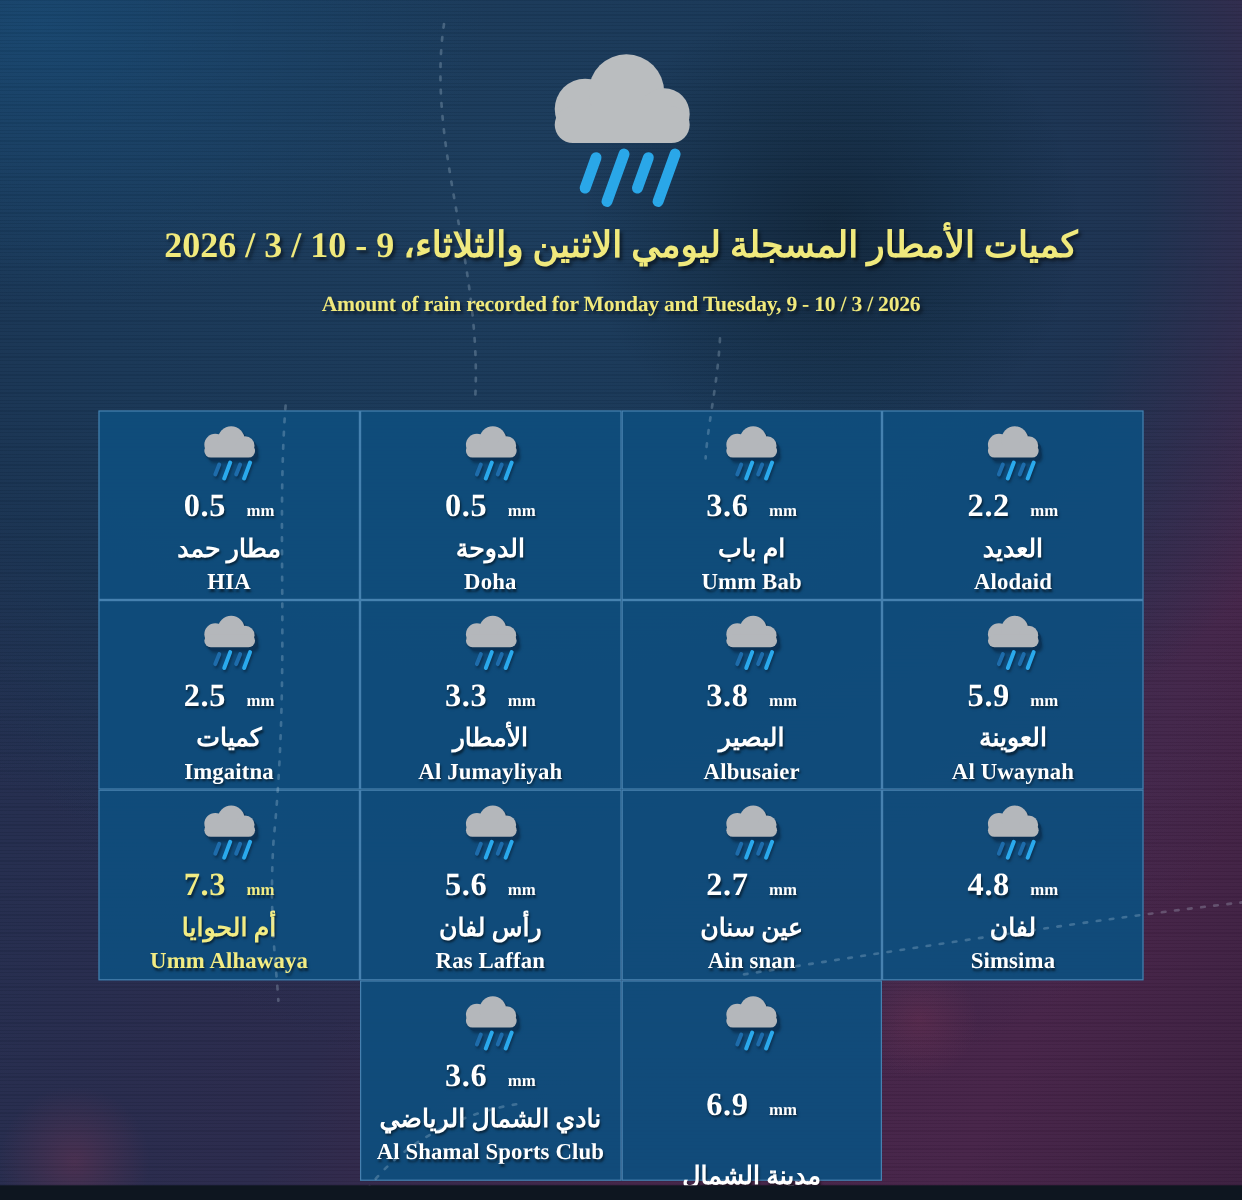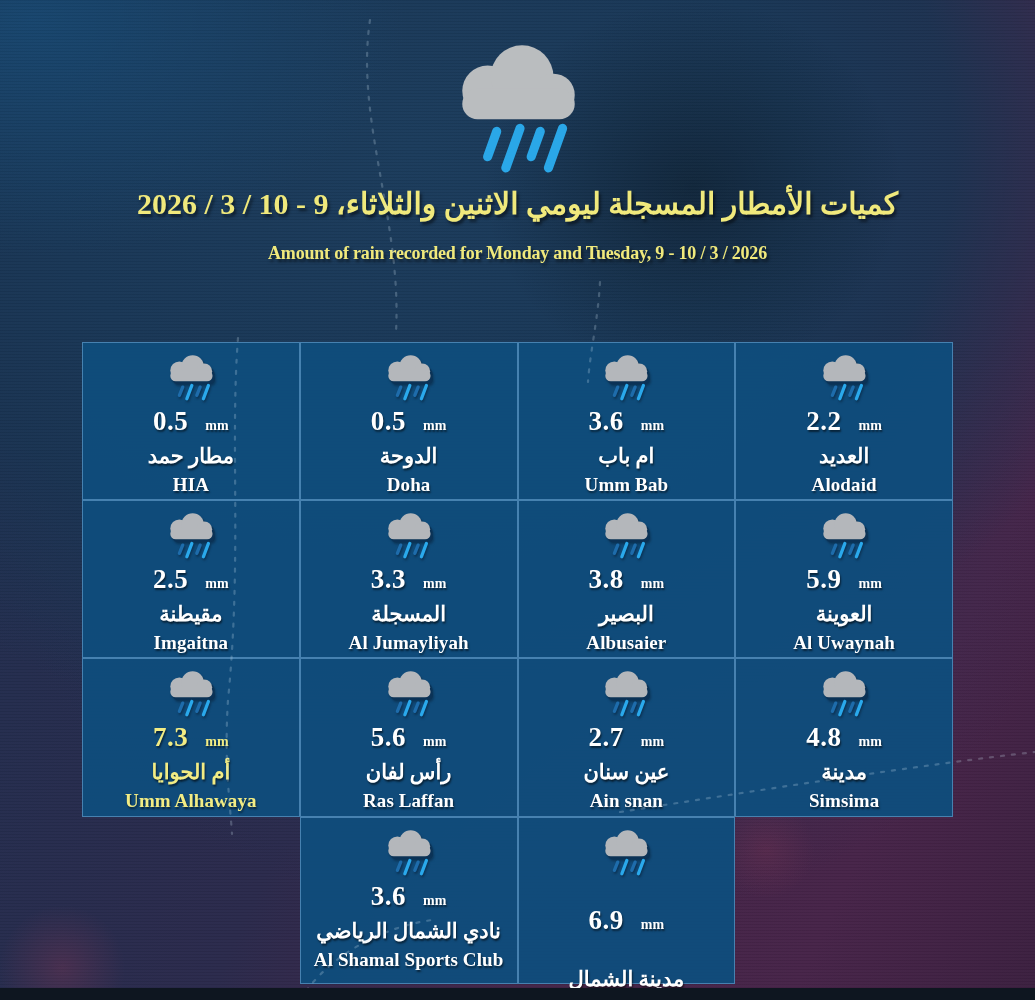--- a/index.html
+++ b/index.html
@@ -227,21 +227,21 @@
           <line x1="36" y1="39" x2="30" y2="55" stroke="#2aa9ec"></line>
           <line x1="46" y1="41" x2="42" y2="51" stroke="#1e6cab"></line>
           <line x1="56" y1="39" x2="50" y2="55" stroke="#2aa9ec"></line>
         </g>
       </svg>
     </span>
     <div class="value-line">
       <span class="value">2.5</span>
           <span class="unit">mm</span>
     </div>
-    <div class="name-ar">مقيطنة</div>
+    <div class="name-ar">كميات</div>
     <div class="name-en">Imgaitna</div>
   </div>
       <div class="cell">
     <span class="icon">
       <svg width="58" height="50" viewBox="0 0 70 60">
         <g fill="#0c3356" opacity="0.85" transform="translate(3,3.5)">
           <circle cx="21" cy="21" r="11"></circle>
           <circle cx="37" cy="16" r="13.5"></circle>
           <circle cx="51" cy="22" r="9.5"></circle>
           <rect x="10" y="21" width="51" height="13" rx="6.5"></rect>
@@ -257,21 +257,21 @@
           <line x1="36" y1="39" x2="30" y2="55" stroke="#2aa9ec"></line>
           <line x1="46" y1="41" x2="42" y2="51" stroke="#1e6cab"></line>
           <line x1="56" y1="39" x2="50" y2="55" stroke="#2aa9ec"></line>
         </g>
       </svg>
     </span>
     <div class="value-line">
       <span class="value">3.3</span>
           <span class="unit">mm</span>
     </div>
-    <div class="name-ar">المسجلة</div>
+    <div class="name-ar">الأمطار</div>
     <div class="name-en">Al Jumayliyah</div>
   </div>
       <div class="cell">
     <span class="icon">
       <svg width="58" height="50" viewBox="0 0 70 60">
         <g fill="#0c3356" opacity="0.85" transform="translate(3,3.5)">
           <circle cx="21" cy="21" r="11"></circle>
           <circle cx="37" cy="16" r="13.5"></circle>
           <circle cx="51" cy="22" r="9.5"></circle>
           <rect x="10" y="21" width="51" height="13" rx="6.5"></rect>
@@ -437,21 +437,21 @@
           <line x1="36" y1="39" x2="30" y2="55" stroke="#2aa9ec"></line>
           <line x1="46" y1="41" x2="42" y2="51" stroke="#1e6cab"></line>
           <line x1="56" y1="39" x2="50" y2="55" stroke="#2aa9ec"></line>
         </g>
       </svg>
     </span>
     <div class="value-line">
       <span class="value">4.8</span>
           <span class="unit">mm</span>
     </div>
-    <div class="name-ar">مدينة</div>
+    <div class="name-ar">لفان</div>
     <div class="name-en">Simsima</div>
   </div>
       <div class="cell" style="grid-column: 2;">
     <span class="icon">
       <svg width="58" height="50" viewBox="0 0 70 60">
         <g fill="#0c3356" opacity="0.85" transform="translate(3,3.5)">
           <circle cx="21" cy="21" r="11"></circle>
           <circle cx="37" cy="16" r="13.5"></circle>
           <circle cx="51" cy="22" r="9.5"></circle>
           <rect x="10" y="21" width="51" height="13" rx="6.5"></rect>

